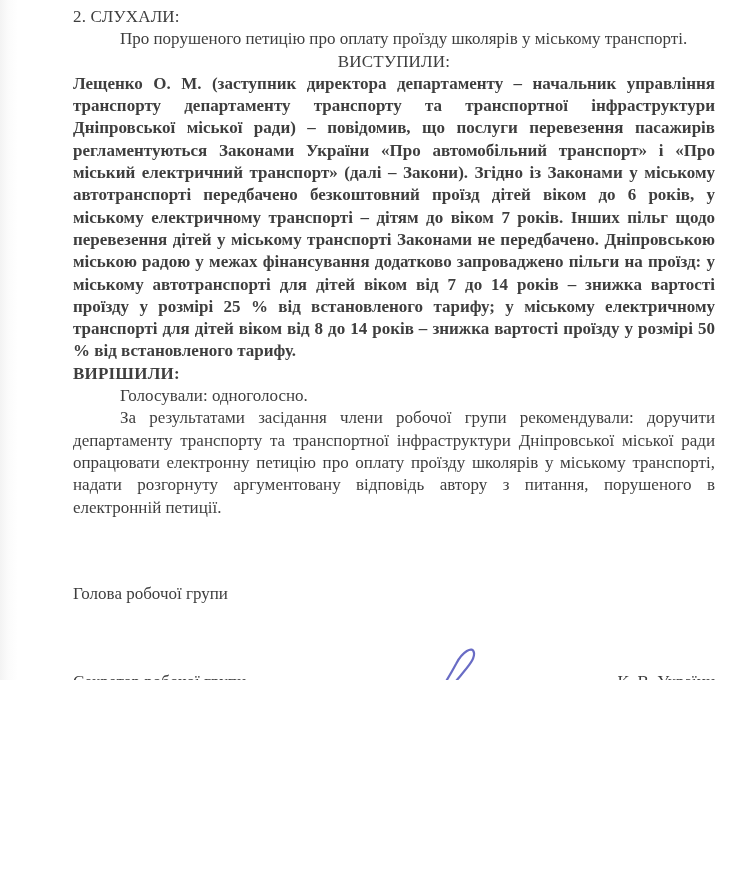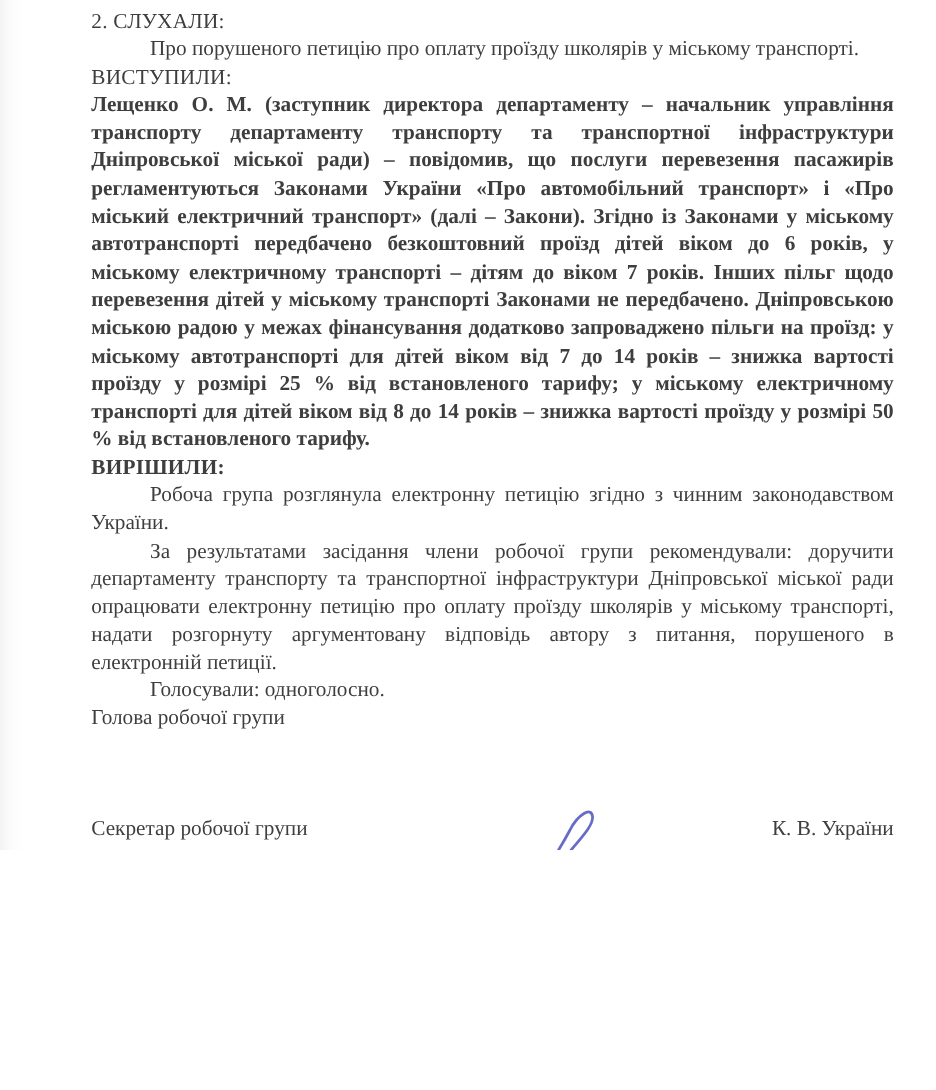--- a/index.html
+++ b/index.html
@@ -28,32 +28,32 @@
   .heading {
     text-align: left;
     letter-spacing: 0.2px;
   }
   .para {
     text-align: justify;
   }
   .indent { text-indent: 47px; }
   .h-sluhaly  { margin-top: 0; }
   .p-subject  { margin-top: 9px; }
-  .h-vystupyly{ margin-top: 28px; }
+  .h-vystupyly{ margin-top: 28px; text-align: center; }
   .p-speech   { margin-top: 6px; font-weight: bold; }
   .h-vyrishyly{ margin-top: 20px; font-weight: bold; }
   .p-decided1 { margin-top: 6px; }
   .p-decided2 { margin-top: 0; }
   .p-vote     { margin-top: 6px; }
   .sig-row {
     display: flex;
     justify-content: space-between;
     align-items: baseline;
   }
-  .sig-row-1 { }
+  .sig-row-1 { margin-top: 64px; }
   .sig-row-2 { margin-top: 66px; }
   .sig-role { white-space: nowrap; }
   .sig-name { white-space: nowrap; }
   .ink-overlay {
     position: absolute;
     top: 0; left: 0;
     width: 749px;
     height: 872px;
     pointer-events: none;
   }
@@ -75,25 +75,24 @@
     <p class="heading h-sluhaly">2. СЛУХАЛИ:</p>
 
     <p class="para indent p-subject">Про порушеного петицію про оплату проїзду школярів у міському транспорті.</p>
 
     <p class="heading h-vystupyly">ВИСТУПИЛИ:</p>
 
     <p class="para p-speech">Лещенко О. М. (заступник директора департаменту – начальник управління транспорту департаменту транспорту та транспортної інфраструктури Дніпровської міської ради) – повідомив, що послуги перевезення пасажирів регламентуються Законами України «Про автомобільний транспорт» і «Про міський електричний транспорт» (далі – Закони). Згідно із Законами у міському автотранспорті передбачено безкоштовний проїзд дітей віком до 6 років, у міському електричному транспорті – дітям до віком 7 років. Інших пільг щодо перевезення дітей у міському транспорті Законами не передбачено. Дніпровською міською радою у межах фінансування додатково запроваджено пільги на проїзд: у міському автотранспорті для дітей віком від 7 до 14 років – знижка вартості проїзду у розмірі 25 % від встановленого тарифу; у міському електричному транспорті для дітей віком від 8 до 14 років – знижка вартості проїзду у розмірі 50 % від встановленого тарифу.</p>
 
     <p class="heading h-vyrishyly">ВИРІШИЛИ:</p>
 
-    <p class="para indent p-decided1">Робоча група розглянула електронну петицію згідно з чинним законодавством України.</p>
+
+    <p class="para indent p-vote">Голосували: одноголосно.</p>
 
     <p class="para indent p-decided2">За результатами засідання члени робочої групи рекомендували: доручити департаменту транспорту та транспортної інфраструктури Дніпровської міської ради опрацювати електронну петицію про оплату проїзду школярів у міському транспорті, надати розгорнуту аргументовану відповідь автору з питання, порушеного в електронній петиції.</p>
-
-    <p class="para indent p-vote">Голосували: одноголосно.</p>
 
     <div class="sig-row sig-row-1">
       <span class="sig-role">Голова робочої групи</span>
     </div>
 
     <div class="sig-row sig-row-2">
       <span class="sig-role">Секретар робочої групи</span>
       <span class="sig-name">К. В. України</span>
     </div>
 

